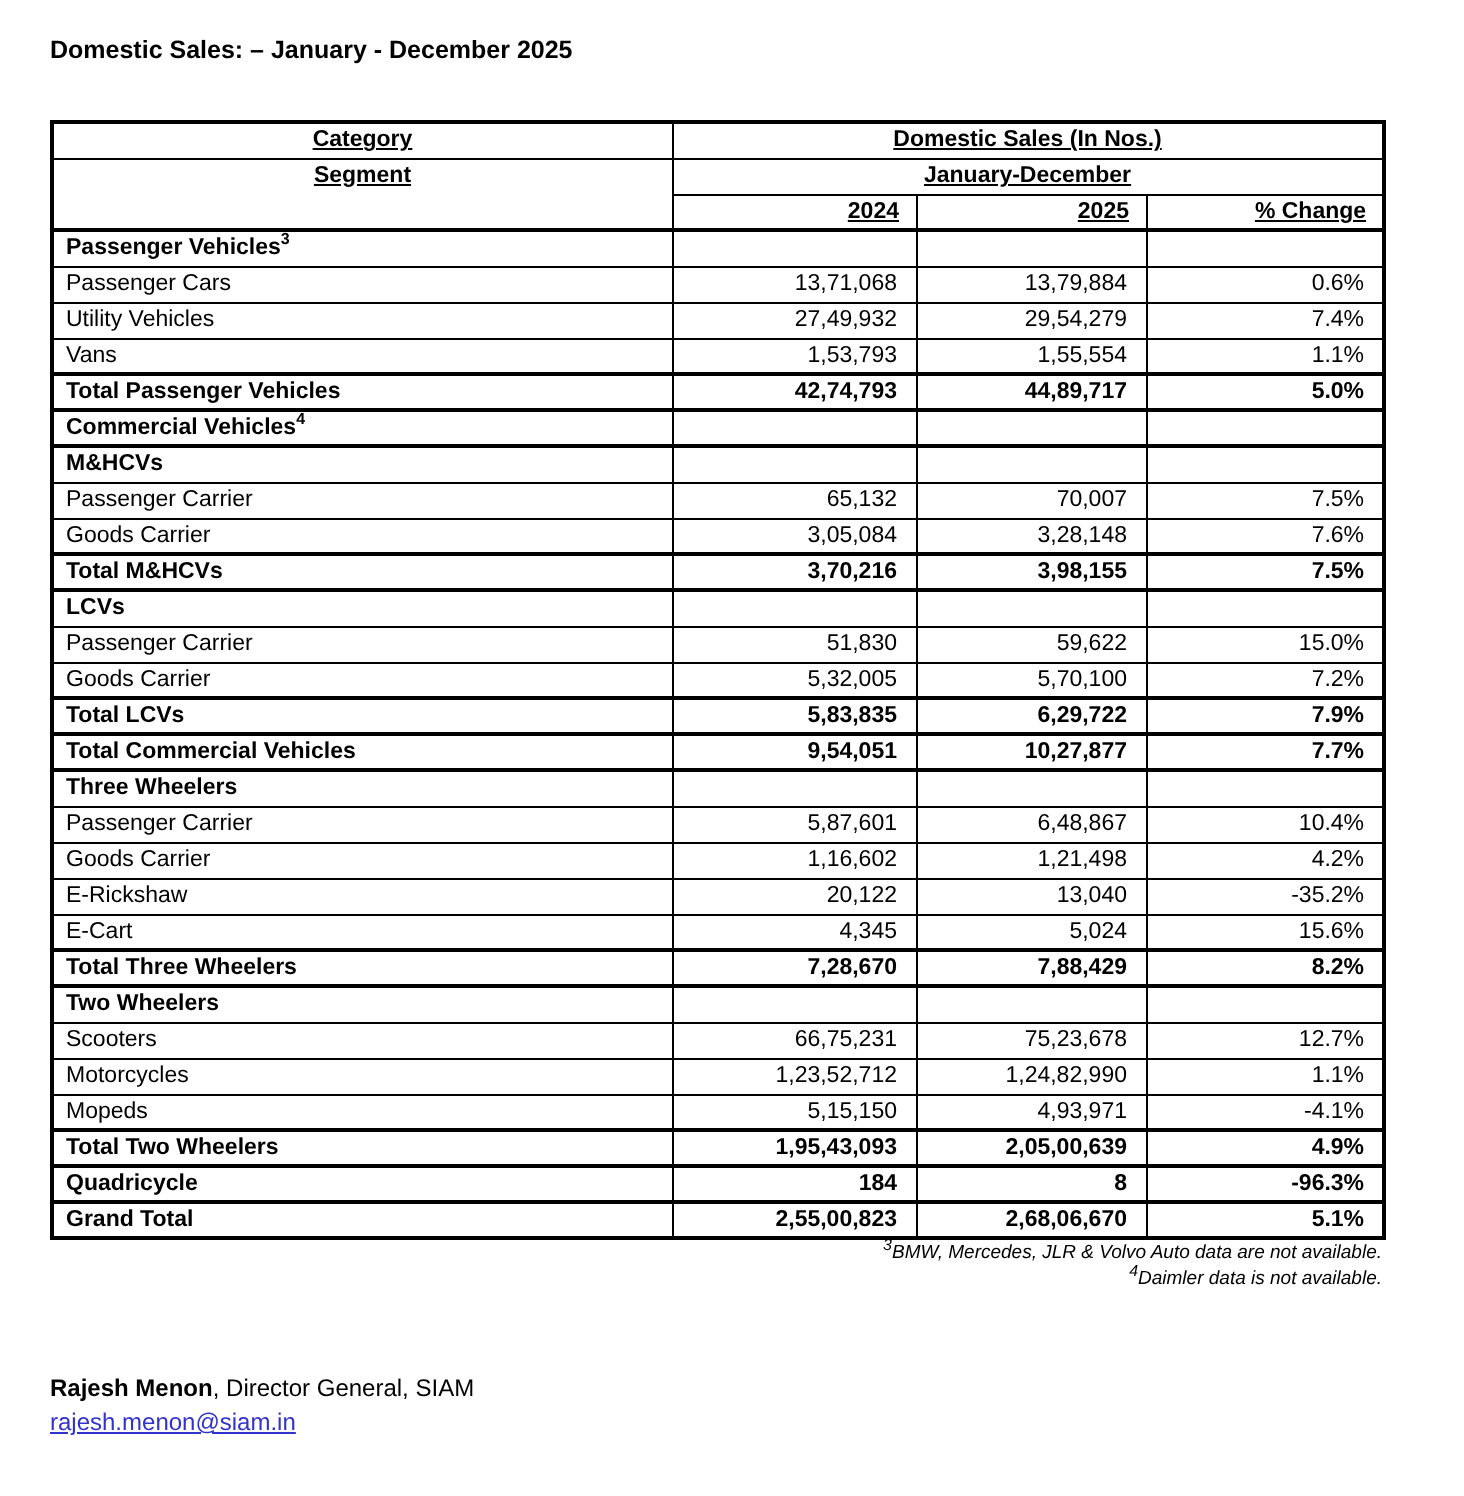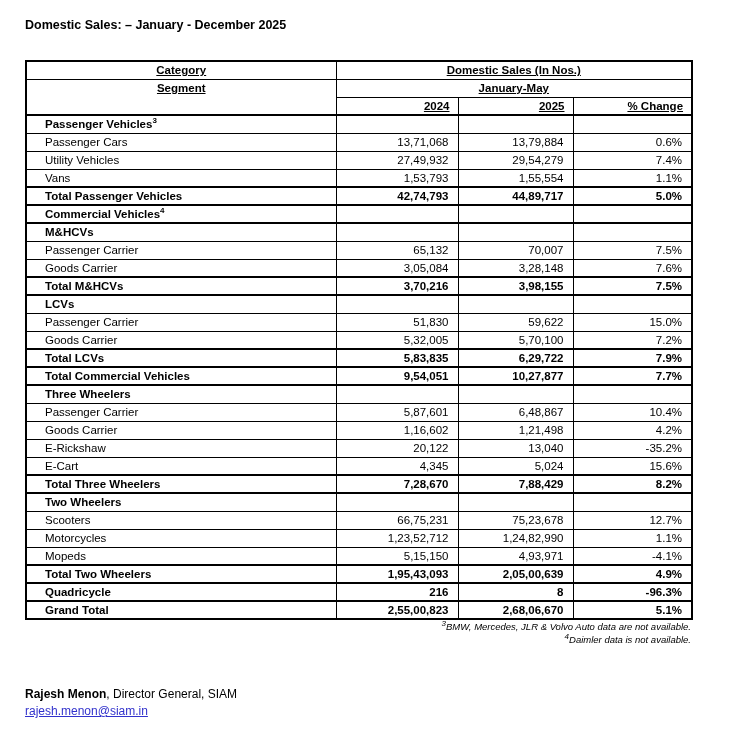--- a/index.html
+++ b/index.html
@@ -38,21 +38,21 @@
     height: 18px;
     padding: 0 5px;
     overflow: hidden;
     white-space: nowrap;
     vertical-align: middle;
   }
   .sales-table thead th { font-weight: bold; text-align: center; text-decoration: underline; }
   .sales-table thead th.num { text-align: right; padding-right: 8px; }
   .sales-table thead th.seg-cell { vertical-align: top; padding-top: 2px; text-align: center; }
 
-  .sales-table td.label { text-align: left; padding-left: 18px; }
+  .sales-table td.label { text-align: left; padding-left: 6px; }
   .sales-table td.num   { text-align: right; padding-right: 9px; }
 
   .sales-table tr.section td,
   .sales-table tr.total td { font-weight: bold; }
   .sales-table tr.section,
   .sales-table tr.total { border-top: 2px solid #000; }
   .sales-table tr.section td,
   .sales-table tr.total td { border-top: 2px solid #000; }
 
   sup { font-size: 8px; vertical-align: super; line-height: 0; }
@@ -93,21 +93,21 @@
         <col class="c-2025">
         <col class="c-change">
     </colgroup>
     <thead>
       <tr>
         <th>Category</th>
         <th colspan="3">Domestic Sales (In Nos.)</th>
       </tr>
       <tr>
         <th rowspan="2" class="seg-cell">Segment</th>
-        <th colspan="3">January-May</th>
+        <th colspan="3">January-December</th>
       </tr>
       <tr>
         <th class="num">2024</th>
         <th class="num">2025</th>
         <th class="num">% Change</th>
       </tr>
     </thead>
     <tbody>
         <tr class="section">
       <td class="label">Passenger Vehicles<sup>3</sup></td>
@@ -260,21 +260,21 @@
       <td class="num">-4.1%</td>
     </tr>
         <tr class="total">
       <td class="label">Total Two Wheelers</td>
       <td class="num">1,95,43,093</td>
       <td class="num">2,05,00,639</td>
       <td class="num">4.9%</td>
     </tr>
         <tr class="total">
       <td class="label">Quadricycle</td>
-      <td class="num">216</td>
+      <td class="num">184</td>
       <td class="num">8</td>
       <td class="num">-96.3%</td>
     </tr>
         <tr class="total">
       <td class="label">Grand Total</td>
       <td class="num">2,55,00,823</td>
       <td class="num">2,68,06,670</td>
       <td class="num">5.1%</td>
     </tr>
       </tbody>

